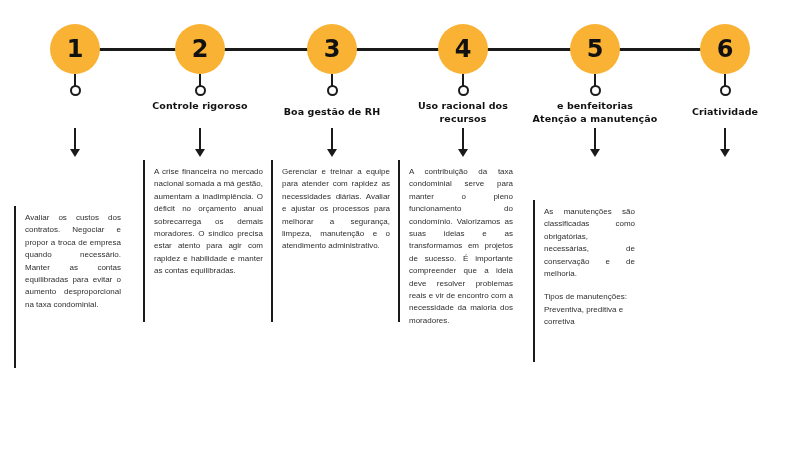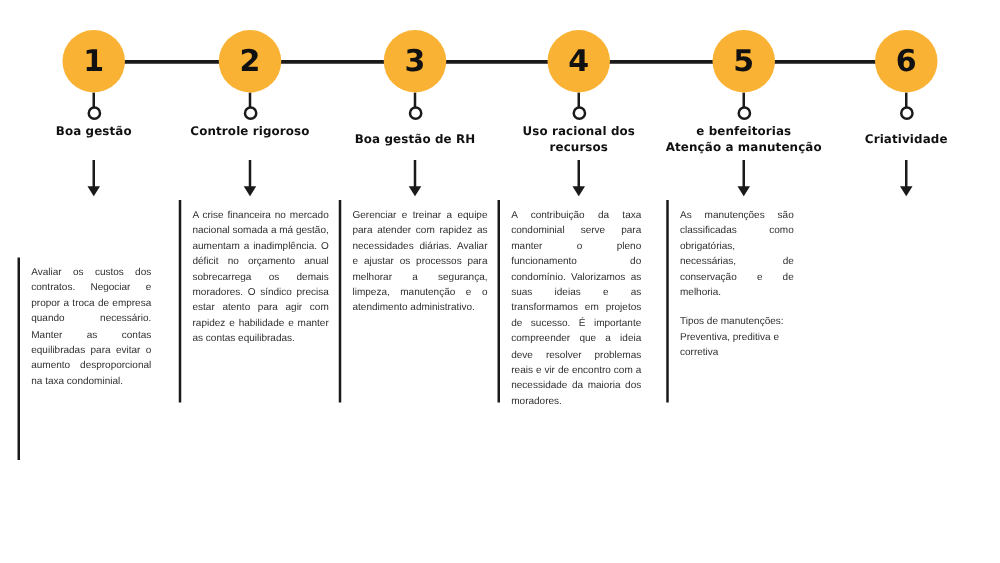--- a/index.html
+++ b/index.html
@@ -171,21 +171,20 @@
 
   <div class="timeline">
 
     <div class="timeline-rail"></div>
 
     <div class="node" style="left:75px;">
       <div class="node-circle">1</div>
       <div class="node-stem"></div>
       <div class="node-ring"></div>
       <div class="node-label">
-        <div>Boa gestão</div>
       </div>
     </div>
 
     <div class="node" style="left:200px;">
       <div class="node-circle">2</div>
       <div class="node-stem"></div>
       <div class="node-ring"></div>
       <div class="node-label">
         <div>Controle rigoroso</div>
       </div>
@@ -259,21 +258,21 @@
         <p>Gerenciar e treinar a equipe para atender com rapidez as necessidades diárias. Avaliar e ajustar os processos para melhorar a segurança, limpeza, manutenção e o atendimento administrativo.</p>
       </div>
     </div>
 
     <div class="column" style="left:398px; width:123px;">
       <div class="column-text">
         <p>A contribuição da taxa condominial serve para manter o pleno funcionamento do condomínio. Valorizamos as suas ideias e as transformamos em projetos de sucesso. É importante compreender que a ideia deve resolver problemas reais e vir de encontro com a necessidade da maioria dos moradores.</p>
       </div>
     </div>
 
-    <div class="column" style="left:533px; width:110px;">
+    <div class="column" style="left:533px; width:110px;margin-top:40px;">
       <div class="column-text">
         <p>As manutenções são classificadas como obrigatórias, necessárias, de conservação e de melhoria.</p>
         <p class="noj">
           <span>Tipos de manutenções:</span><br>
           <span>Preventiva, preditiva e corretiva</span>
         </p>
       </div>
     </div>
 
 

